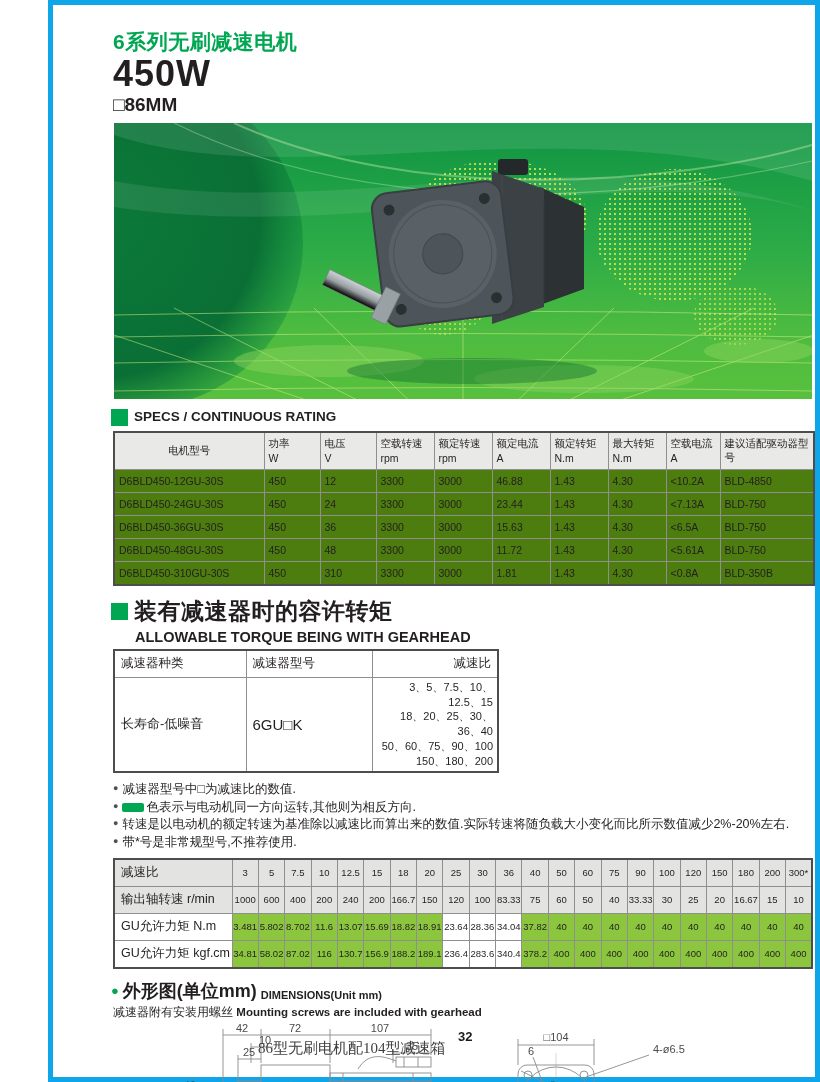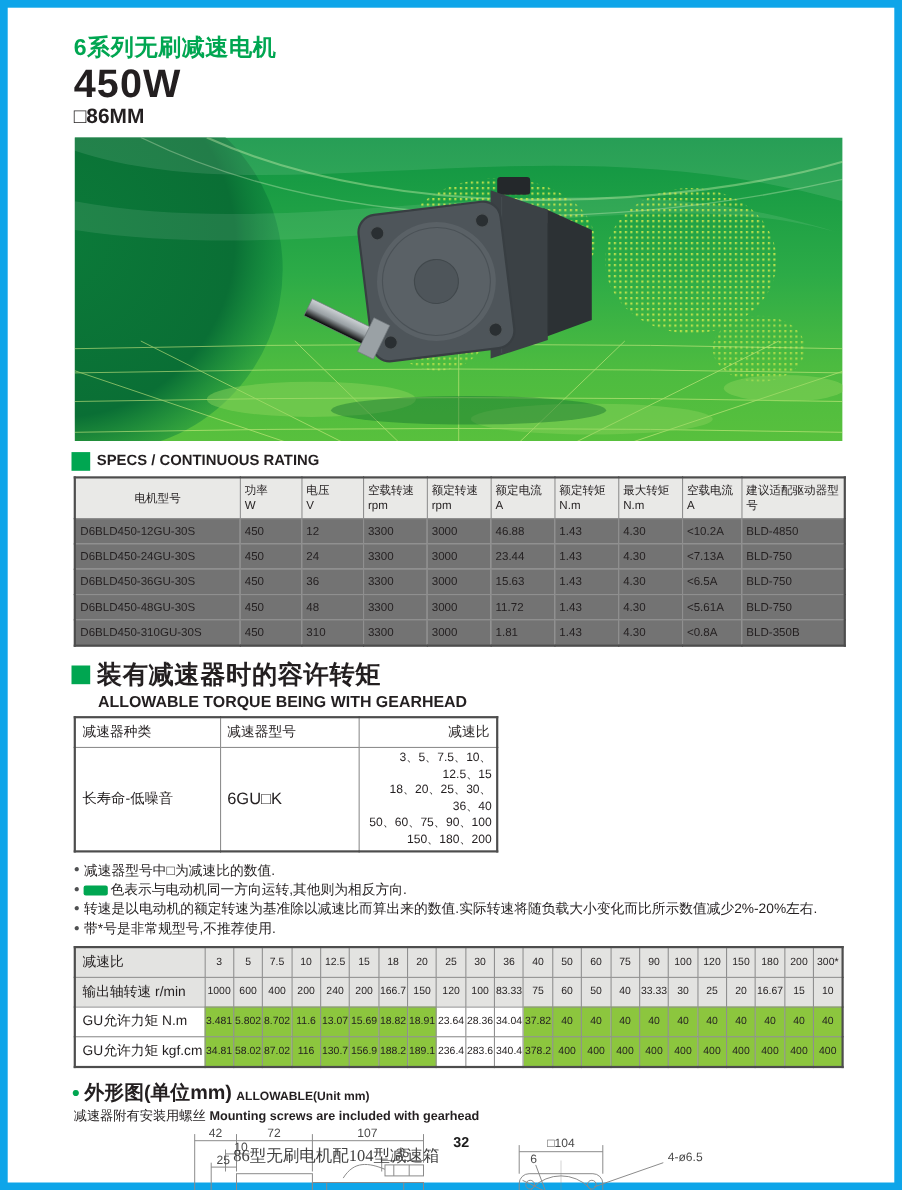--- a/index.html
+++ b/index.html
@@ -1,20 +1,20 @@
 <!DOCTYPE html>
 <html><head>
 <meta charset="utf-8">
 <style>
   html,body{margin:0;padding:0;}
   body{
     width:820px;height:1082px;background:#ffffff;position:relative;overflow:hidden;
     font-family:"Liberation Sans","DejaVu Sans",sans-serif;color:#231f20;
   }
-  .page{position:absolute;inset:0;border:7px solid #0ea5e9;box-sizing:border-box;}
+  .page{position:absolute;inset:0;border:5px solid #0ea5e9;box-sizing:border-box;margin-left:48px;}
 
   
   .hdr{margin:26px 0 0 60px;line-height:1.05;}
   .hdr .cn{color:#00a651;font-size:21px;font-weight:bold;letter-spacing:.5px;}
   .hdr .pw{font-size:36px;font-weight:bold;letter-spacing:1px;margin-top:2px;}
   .hdr .fr{font-size:19px;font-weight:bold;margin-top:2px;}
 
   
   .banner{display:block;margin:8px 0 0 61px;}
 
@@ -25,21 +25,21 @@
   .sec .enT{font-size:13.5px;font-weight:bold;align-self:flex-end;padding-bottom:3px;}
   .sec2en{margin:-2px 0 4px 82px;font-size:14.5px;font-weight:bold;}
 
   
   table{border-collapse:collapse;table-layout:fixed;}
   .specs{width:700px;margin-left:60px;border:2px solid #4d4d4d;}
   .specs th,.specs td{border:1px solid #8f8f8f;font-size:10.5px;padding:1px 4px;text-align:left;vertical-align:middle;}
   .specs thead th{background:#e9e9e7;font-weight:normal;height:34px;}
   .specs thead th .unit{margin-top:1px;}
   .specs thead th.model{text-align:center;}
-  .specs tbody td{height:20px;background:#737373;}
+  .specs tbody td{height:20px;background:#4d7c0f;}
 
   .gear{width:384px;margin-left:60px;border:2px solid #4d4d4d;margin-top:2px;}
   .gear th,.gear td{border:1px solid #8f8f8f;padding:2px 6px;vertical-align:middle;}
   .gear thead th{font-size:12.5px;font-weight:normal;height:22px;text-align:left;background:#fff;}
   .gear thead th.r{text-align:right;}
   .gear td{height:58px;font-size:13px;}
   .gear td.model{font-size:15px;}
   .gear td.ratios{font-size:11px;text-align:right;white-space:pre-line;line-height:1.35;padding-right:4px;}
 
   
@@ -445,21 +445,21 @@
           <td class="g">400</td>
           <td class="g">400</td>
           <td class="g">400</td>
         </tr>
       </tbody>
   </table>
 
   <div class="dimhdr">
     <span class="gdot">●</span>
     <span class="cnT">外形图(单位mm)</span>
-    <span class="enT">ALLOWABLE(Unit mm)</span>
+    <span class="enT">DIMENSIONS(Unit mm)</span>
   </div>
   <div class="dimnote">
     <span>减速器附有安装用螺丝</span>
     <span class="en">Mounting screws are included with gearhead</span>
   </div>
 
   <svg class="dims-svg" width="700" height="130" viewBox="0 0 700 130">
     <g stroke="#8a8a8a" stroke-width=".9" fill="none">
 
       <line x1="110" y1="12" x2="318" y2="12"></line>

